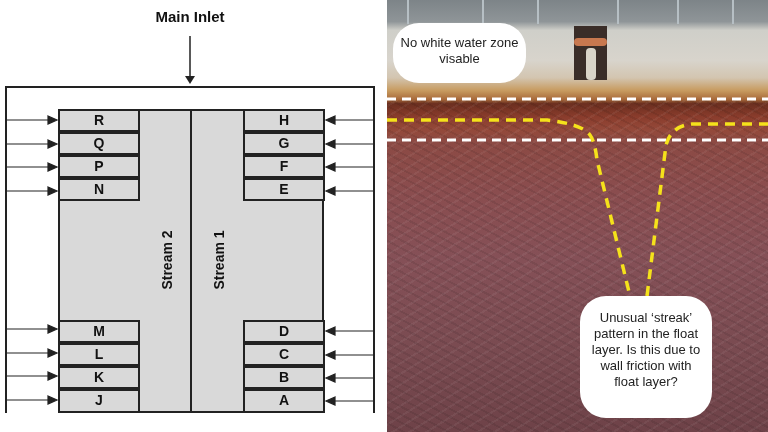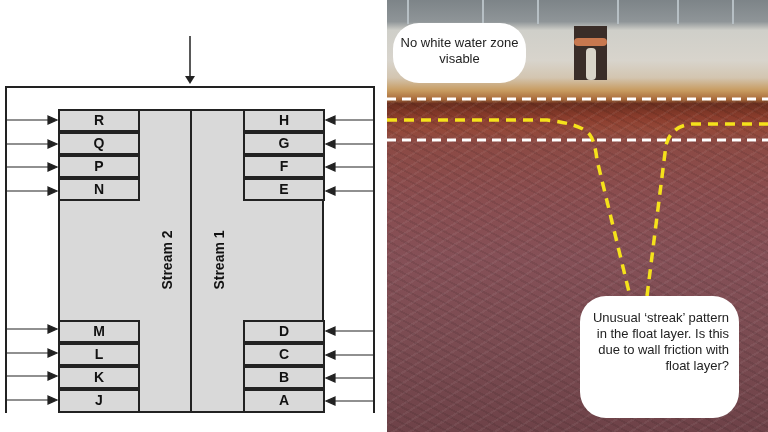--- a/index.html
+++ b/index.html
@@ -19,20 +19,21 @@
   .callout { position:absolute; background:#ffffff; color:#222; text-align:center; font-size:13px; line-height:16px;border-radius:26px; }
   .win { position:absolute; left:187px; top:26px; width:33px; height:54px; background:#3a2d28; }
   .win .pipe { position:absolute; left:0; top:12px; width:33px; height:8px; background:#c8784f; border-radius:4px; }
   .win .valve { position:absolute; left:12px; top:22px; width:10px; height:32px; background:#d9d4c8; border-radius:4px; }
   .rail { position:absolute; top:0; width:2px; height:24px; background:#b6bfc4; }
 </style>
 </head>
 <body>
 
 <div id="diagram">
+  <div class="title">Main Inlet</div>
   <svg class="abs" style="left:0;top:0" width="386" height="432">
     <line x1="190" y1="36" x2="190" y2="78" stroke="#222" stroke-width="1.5"></line>
     <polygon points="185,76 195,76 190,84" fill="#222"></polygon>
   </svg>
   <div class="outer"></div>
   <div class="inner"></div>
   <div class="divider"></div>
 
   <div class="cell" style="left:58px;top:109px">R</div>
   <div class="cell" style="left:58px;top:132px">Q</div>
@@ -108,14 +109,14 @@
   </div>
 
   <svg class="abs" style="left:0;top:0" width="381" height="432">
     <line x1="0" y1="99" x2="381" y2="99" stroke="#ffffff" stroke-width="3" stroke-dasharray="9,6"></line>
     <line x1="0" y1="140" x2="381" y2="140" stroke="#ffffff" stroke-width="3" stroke-dasharray="9,6"></line>
     <path d="M0,120 L160,120 Q195,124 203,135 Q208,142 210,160 L243,296" fill="none" stroke="#f5e21b" stroke-width="3.5" stroke-dasharray="10,7"></path>
     <path d="M260,296 L279,145 Q284,126 305,124 L381,124" fill="none" stroke="#f5e21b" stroke-width="3.5" stroke-dasharray="10,7"></path>
   </svg>
 
   <div class="callout" style="left:6px;top:23px;width:133px;height:60px;padding-top:12px;box-sizing:border-box;">No white water zone visable</div>
-  <div class="callout" style="left:193px;top:296px;width:159px;height:122px;padding:14px 10px 0;box-sizing:border-box;text-align:right;">Unusual ‘streak’ pattern in the float layer. Is this due to wall friction with float layer?</div>
+  <div class="callout" style="left:193px;top:296px;width:132px;height:122px;padding:14px 10px 0;box-sizing:border-box;">Unusual ‘streak’ pattern in the float layer. Is this due to wall friction with float layer?</div>
 </div>
 
 </body></html>

